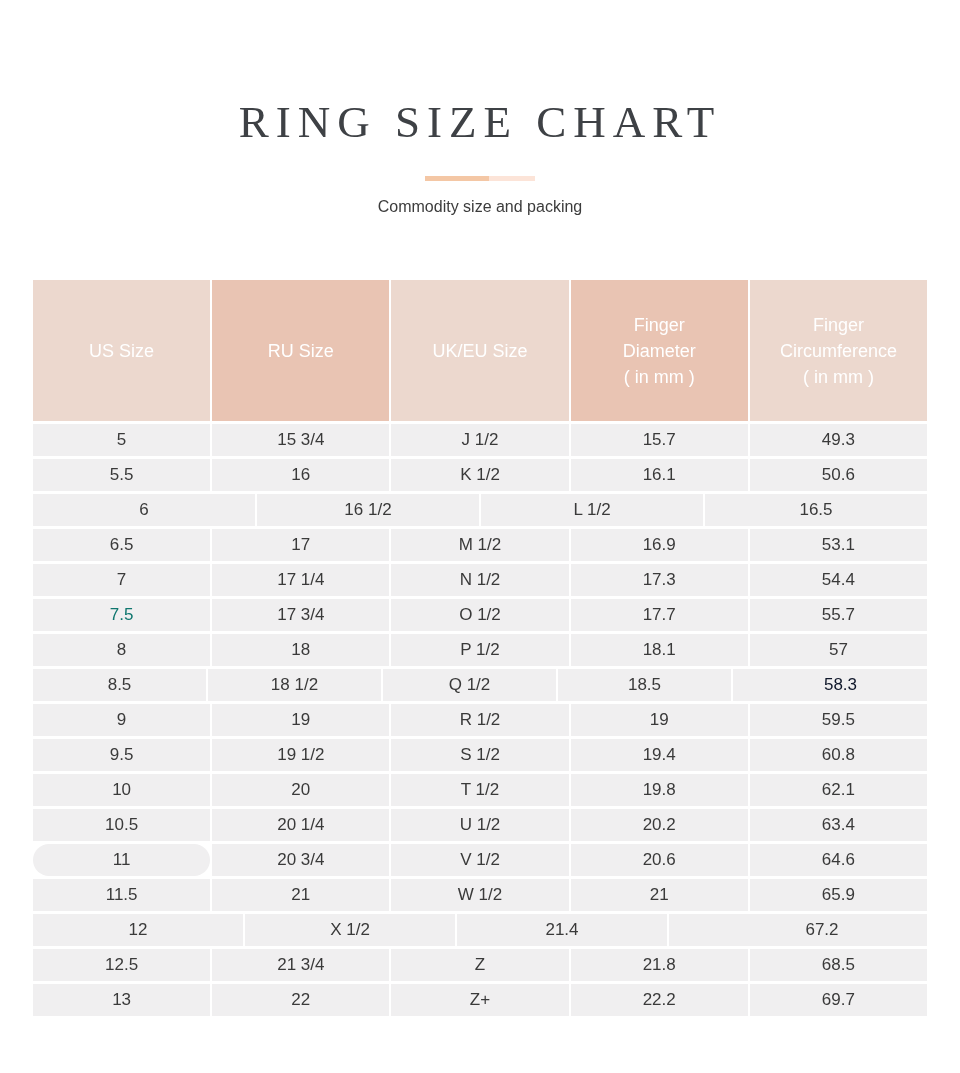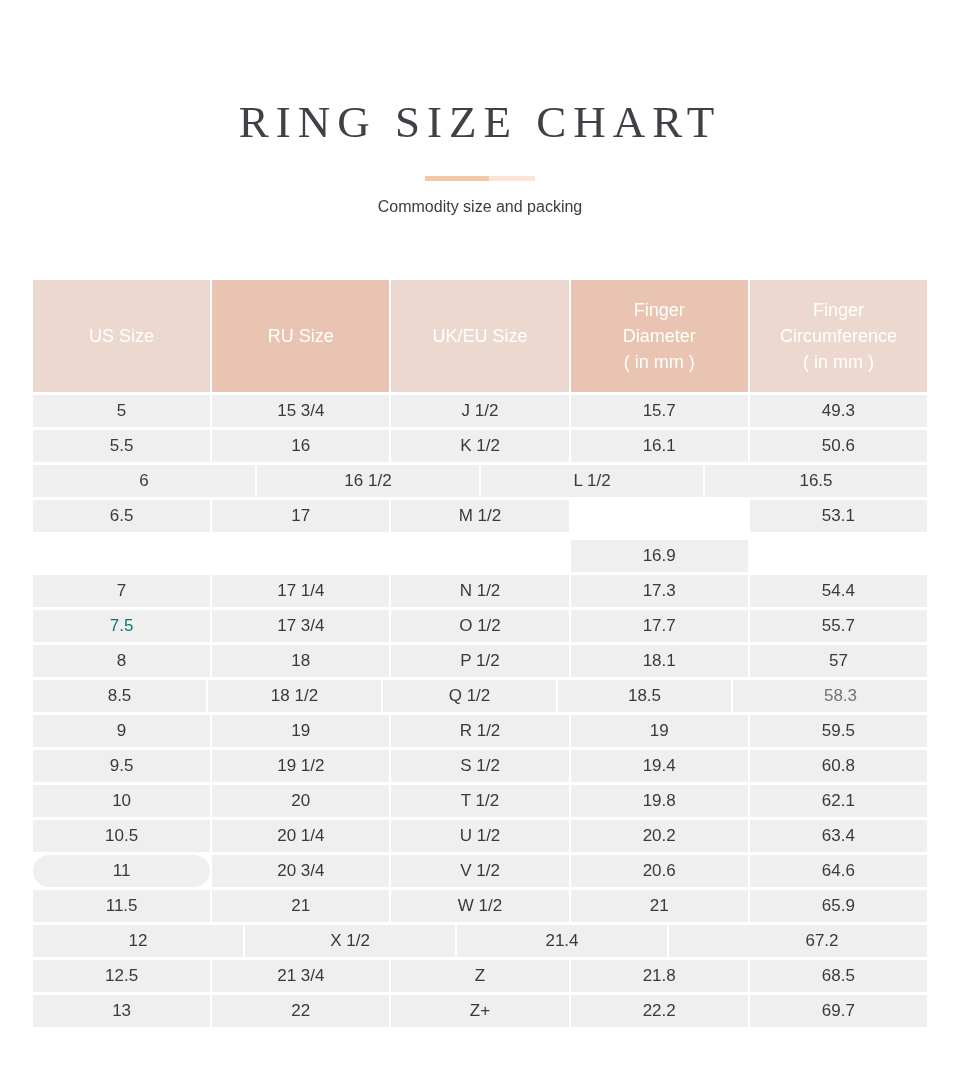--- a/index.html
+++ b/index.html
@@ -43,21 +43,21 @@
     font-size: 16px;
     color: #3c3c3c;
   }
   .tbl {
     width: 894px;
     margin: 64px 0 0 33px;
   }
   .thead { display: flex; }
   .th {
     flex: 1;
-    height: 112px;
+    height: 141px;
     display: flex;
     flex-direction: column;
     justify-content: center;
     align-items: center;
     color: #ffffff;
     font-size: 18px;
     line-height: 26px;
     text-align: center;
   }
   .th + .th { border-left: 2px solid #ffffff; }
@@ -129,21 +129,21 @@
         <div class="tr">
           <div class="td" style="background: rgb(240, 239, 240); color: rgb(58, 58, 58);">6</div>
           <div class="td" style="background: rgb(240, 239, 240); color: rgb(58, 58, 58);">16 1/2</div>
           <div class="td" style="background: rgb(240, 239, 240); color: rgb(58, 58, 58);">L 1/2</div>
           <div class="td" style="background: rgb(240, 239, 240); color: rgb(58, 58, 58);">16.5</div>
         </div>
         <div class="tr">
           <div class="td" style="background: rgb(240, 239, 240); color: rgb(58, 58, 58);">6.5</div>
           <div class="td" style="background: rgb(240, 239, 240); color: rgb(58, 58, 58);">17</div>
           <div class="td" style="background: rgb(240, 239, 240); color: rgb(58, 58, 58);">M 1/2</div>
-          <div class="td" style="background: rgb(240, 239, 240); color: rgb(58, 58, 58); margin-top: 40px;">16.9</div>
+          <div class="td" style="background: rgb(240, 239, 240); color: rgb(58, 58, 58);">16.9</div>
           <div class="td" style="background: rgb(240, 239, 240); color: rgb(58, 58, 58);">53.1</div>
         </div>
         <div class="tr">
           <div class="td" style="background: rgb(240, 239, 240); color: rgb(58, 58, 58);">7</div>
           <div class="td" style="background: rgb(240, 239, 240); color: rgb(58, 58, 58);">17 1/4</div>
           <div class="td" style="background: rgb(240, 239, 240); color: rgb(58, 58, 58);">N 1/2</div>
           <div class="td" style="background: rgb(240, 239, 240); color: rgb(58, 58, 58);">17.3</div>
           <div class="td" style="background: rgb(240, 239, 240); color: rgb(58, 58, 58);">54.4</div>
         </div>
         <div class="tr">
@@ -158,21 +158,21 @@
           <div class="td" style="background: rgb(240, 239, 240); color: rgb(58, 58, 58);">18</div>
           <div class="td" style="background: rgb(240, 239, 240); color: rgb(58, 58, 58);">P 1/2</div>
           <div class="td" style="background: rgb(240, 239, 240); color: rgb(58, 58, 58);">18.1</div>
           <div class="td" style="background: rgb(240, 239, 240); color: rgb(58, 58, 58);">57</div>
         </div>
         <div class="tr">
           <div class="td" style="background: rgb(240, 239, 240); color: rgb(58, 58, 58);">8.5</div>
           <div class="td" style="background: rgb(240, 239, 240); color: rgb(58, 58, 58);">18 1/2</div>
           <div class="td" style="background: rgb(240, 239, 240); color: rgb(58, 58, 58);">Q 1/2</div>
           <div class="td" style="background: rgb(240, 239, 240); color: rgb(58, 58, 58);">18.5</div>
-          <div class="td" style="background: rgb(240, 239, 240); color: #737373; padding-left: 21px;">58.3</div>
+          <div class="td" style="background: rgb(240, 239, 240); color: #0f172a; padding-left: 21px;">58.3</div>
         </div>
         <div class="tr">
           <div class="td" style="background: rgb(240, 239, 240); color: rgb(58, 58, 58);">9</div>
           <div class="td" style="background: rgb(240, 239, 240); color: rgb(58, 58, 58);">19</div>
           <div class="td" style="background: rgb(240, 239, 240); color: rgb(58, 58, 58);">R 1/2</div>
           <div class="td" style="background: rgb(240, 239, 240); color: rgb(58, 58, 58);">19</div>
           <div class="td" style="background: rgb(240, 239, 240); color: rgb(58, 58, 58);">59.5</div>
         </div>
         <div class="tr">
           <div class="td" style="background: rgb(240, 239, 240); color: rgb(58, 58, 58);">9.5</div>

